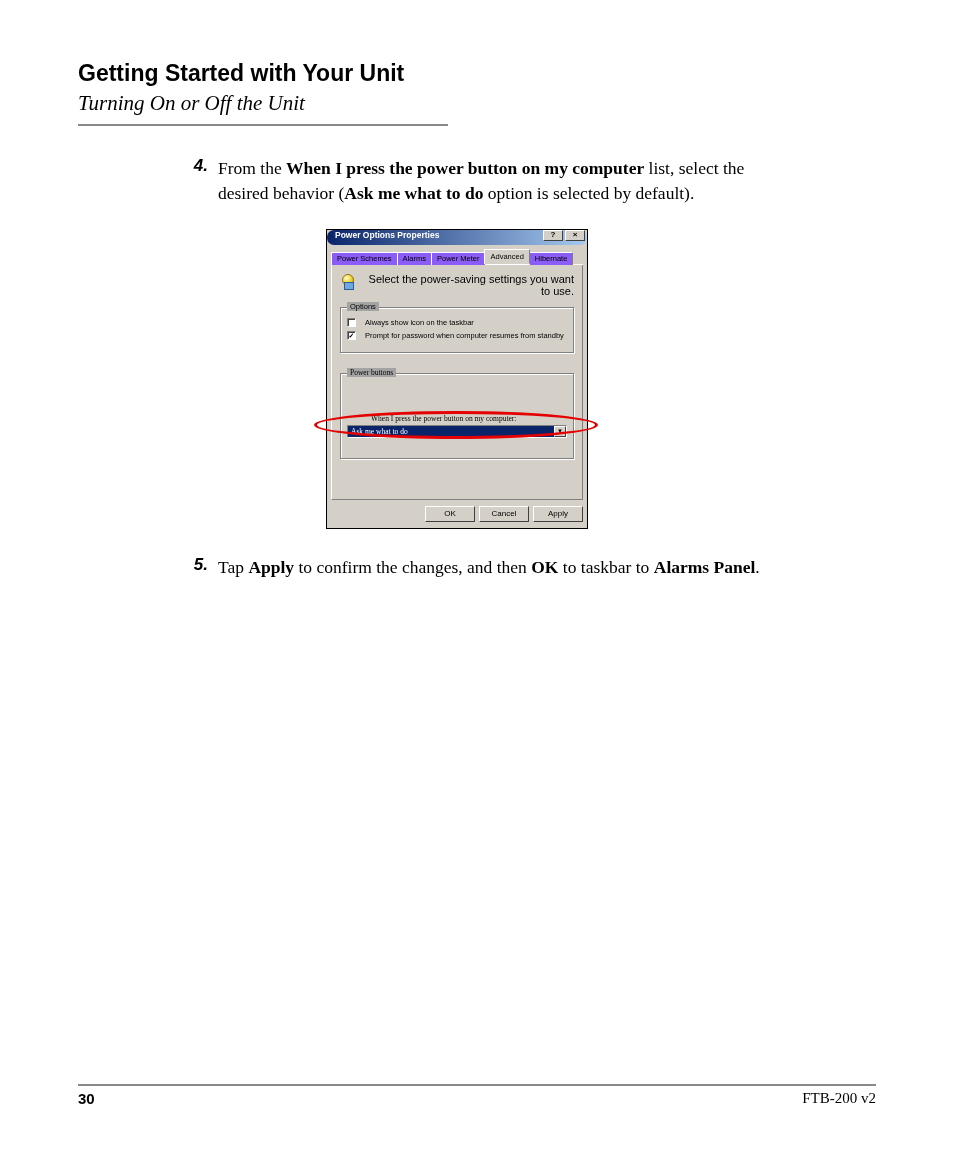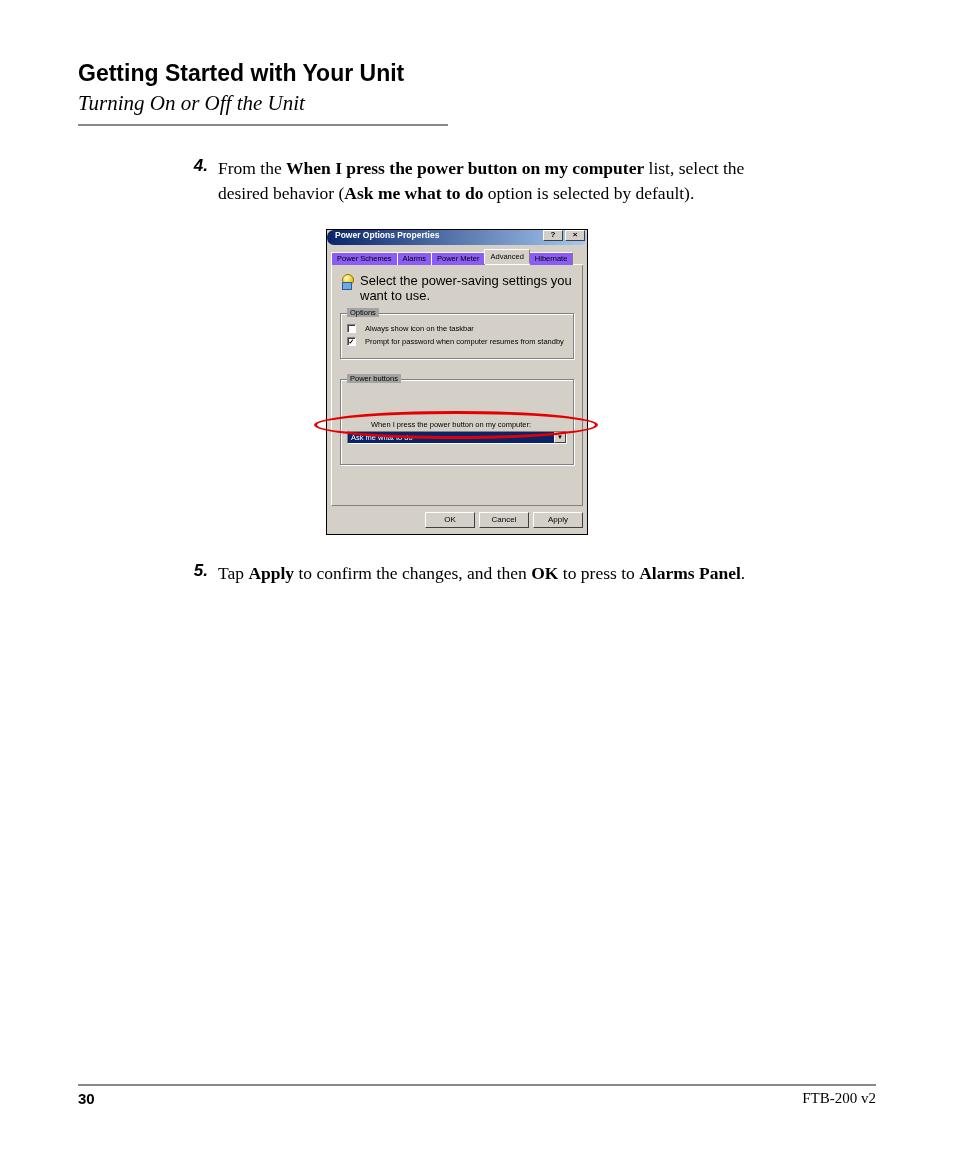--- a/index.html
+++ b/index.html
@@ -170,21 +170,21 @@
     border: 1px solid #a07000;
   }
   .bulb-icon::after {
     content: "";
     position: absolute;
     bottom: 1px; right: 0;
     width: 8px; height: 6px;
     background: #6fa8dc;
     border: 1px solid #2d5c9e;
   }
-  .info-text { font-size: 13px; }
+  .info-text { font-size: 11px; text-align: right; }
   .groupbox {
     border: 1px solid #808080;
     border-top-color: #808080;
     border-left-color: #808080;
     box-shadow: inset 1px 1px 0 #fff, 1px 1px 0 #fff;
     padding: 10px 6px 8px 6px;
     margin-bottom: 20px;
     position: relative;
     font-size: 7.5px;
   }
@@ -212,20 +212,21 @@
     box-shadow: inset 1px 1px 0 #404040;
     display: flex;
     align-items: center;
     justify-content: center;
     font-size: 7px;
     line-height: 1;
   }
   .chk.checked::after { content: "✓"; font-weight: bold; color: #000; font-size: 7px; }
   .power-group {
     min-height: 86px;
+    font-family: Liberation Serif, serif;
   }
   .combo-label {
     font-size: 7.5px;
     margin-bottom: 2px;
     margin-left: 24px;
   }
   .combo {
     display: flex;
     height: 13px;
     border: 1px solid #808080;
@@ -369,21 +370,21 @@
             <div class="win-btn">Apply</div>
           </div>
         </div>
       </div>
       <div class="red-ellipse" style="left:-12px; top:182px; width:284px; height:28px;"></div>
     </div>
 
     <div class="step-row">
       <div class="step-num">5.</div>
       <div class="step-body">
-        <span>Tap </span><span class="b">Apply</span><span> to confirm the changes, and then </span><span class="b">OK</span><span> to press to </span><span class="b">Alarms Panel</span><span>.</span>
+        <span>Tap </span><span class="b">Apply</span><span> to confirm the changes, and then </span><span class="b">OK</span><span> to taskbar to </span><span class="b">Alarms Panel</span><span>.</span>
       </div>
     </div>
 
   </div>
 
   <div class="footer">
     <hr class="footer-hr">
     <div class="footer-row">
       <span class="page-num">30</span>
       <span class="doc-id">FTB-200 v2</span>

